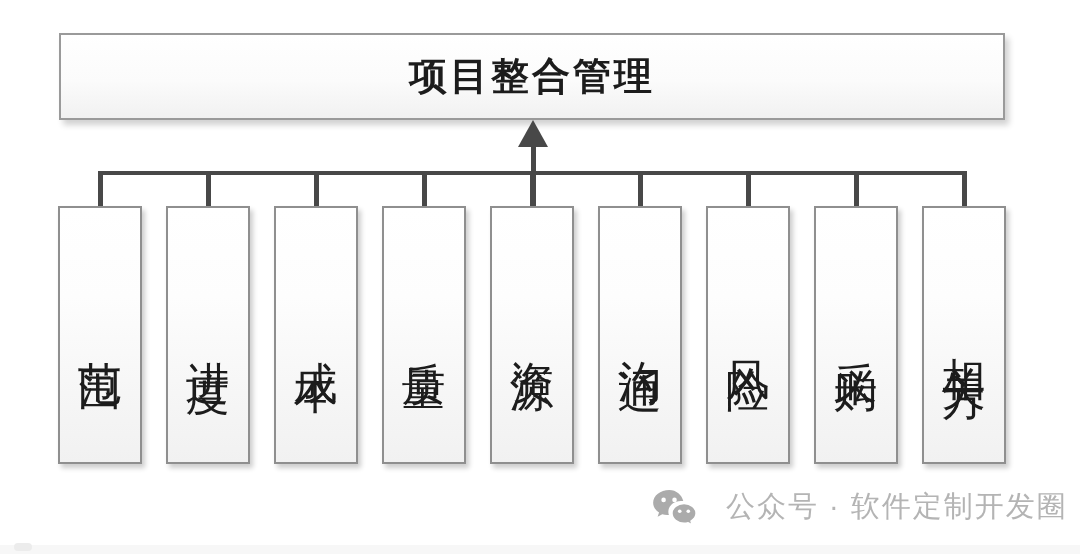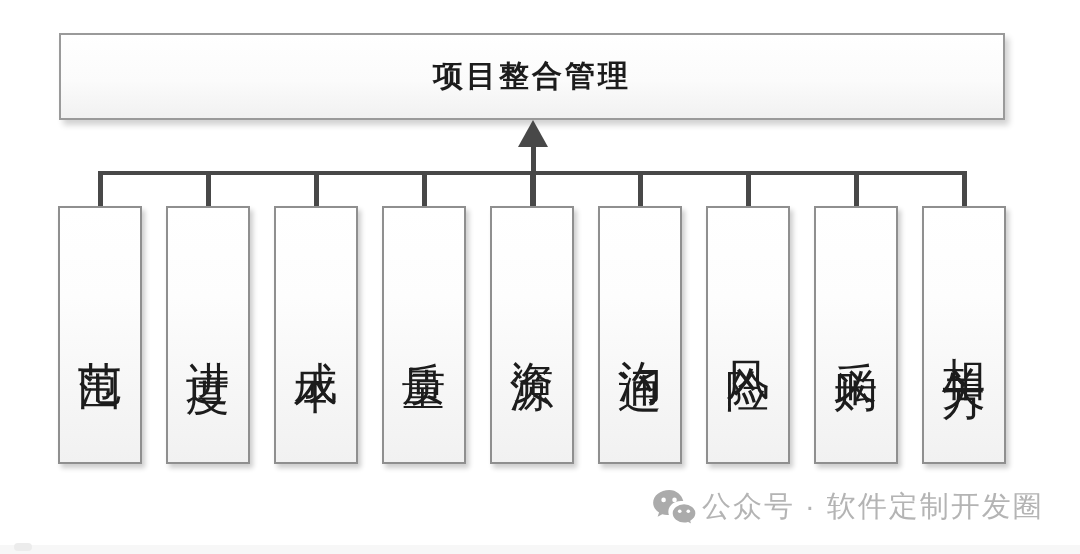--- a/index.html
+++ b/index.html
@@ -14,21 +14,21 @@
   .root-box{
     position:absolute;
     left:59px;top:33px;width:946px;height:87px;
     box-sizing:border-box;
     border:2px solid #9a9a9a;
     background:linear-gradient(180deg,#ffffff 0%,#fbfbfb 55%,#f1f1f1 100%);
     box-shadow:4px 5px 6px rgba(0,0,0,.18);
     display:flex;align-items:center;justify-content:center;
   }
   .root-label{
-    font-size:30px;
+    font-size:38px;
     font-weight:700;
     letter-spacing:3px;
     color:#1c1c1c;
   }
   
   .h-line{
     position:absolute;
     left:98px;top:171px;width:868px;height:4px;
     background:var(--line,#484848);
   }
@@ -70,21 +70,21 @@
     font-size:44px;
     font-weight:500;
     letter-spacing:9px;
     color:#1c1c1c;
     line-height:1;
   }
   
   .watermark{
     position:absolute;
     left:652px;top:487px;height:40px;
-    display:flex;align-items:center;gap:4px;
+    display:flex;align-items:center;gap:28px;
   }
   .wm-icon{width:46px;height:38px;flex:0 0 auto;}
   .wm-text{
     font-size:29px;
     letter-spacing:2px;
     color:var(--wm,#b4b4b4);
     white-space:nowrap;
   }
   
   .bottom-strip{

